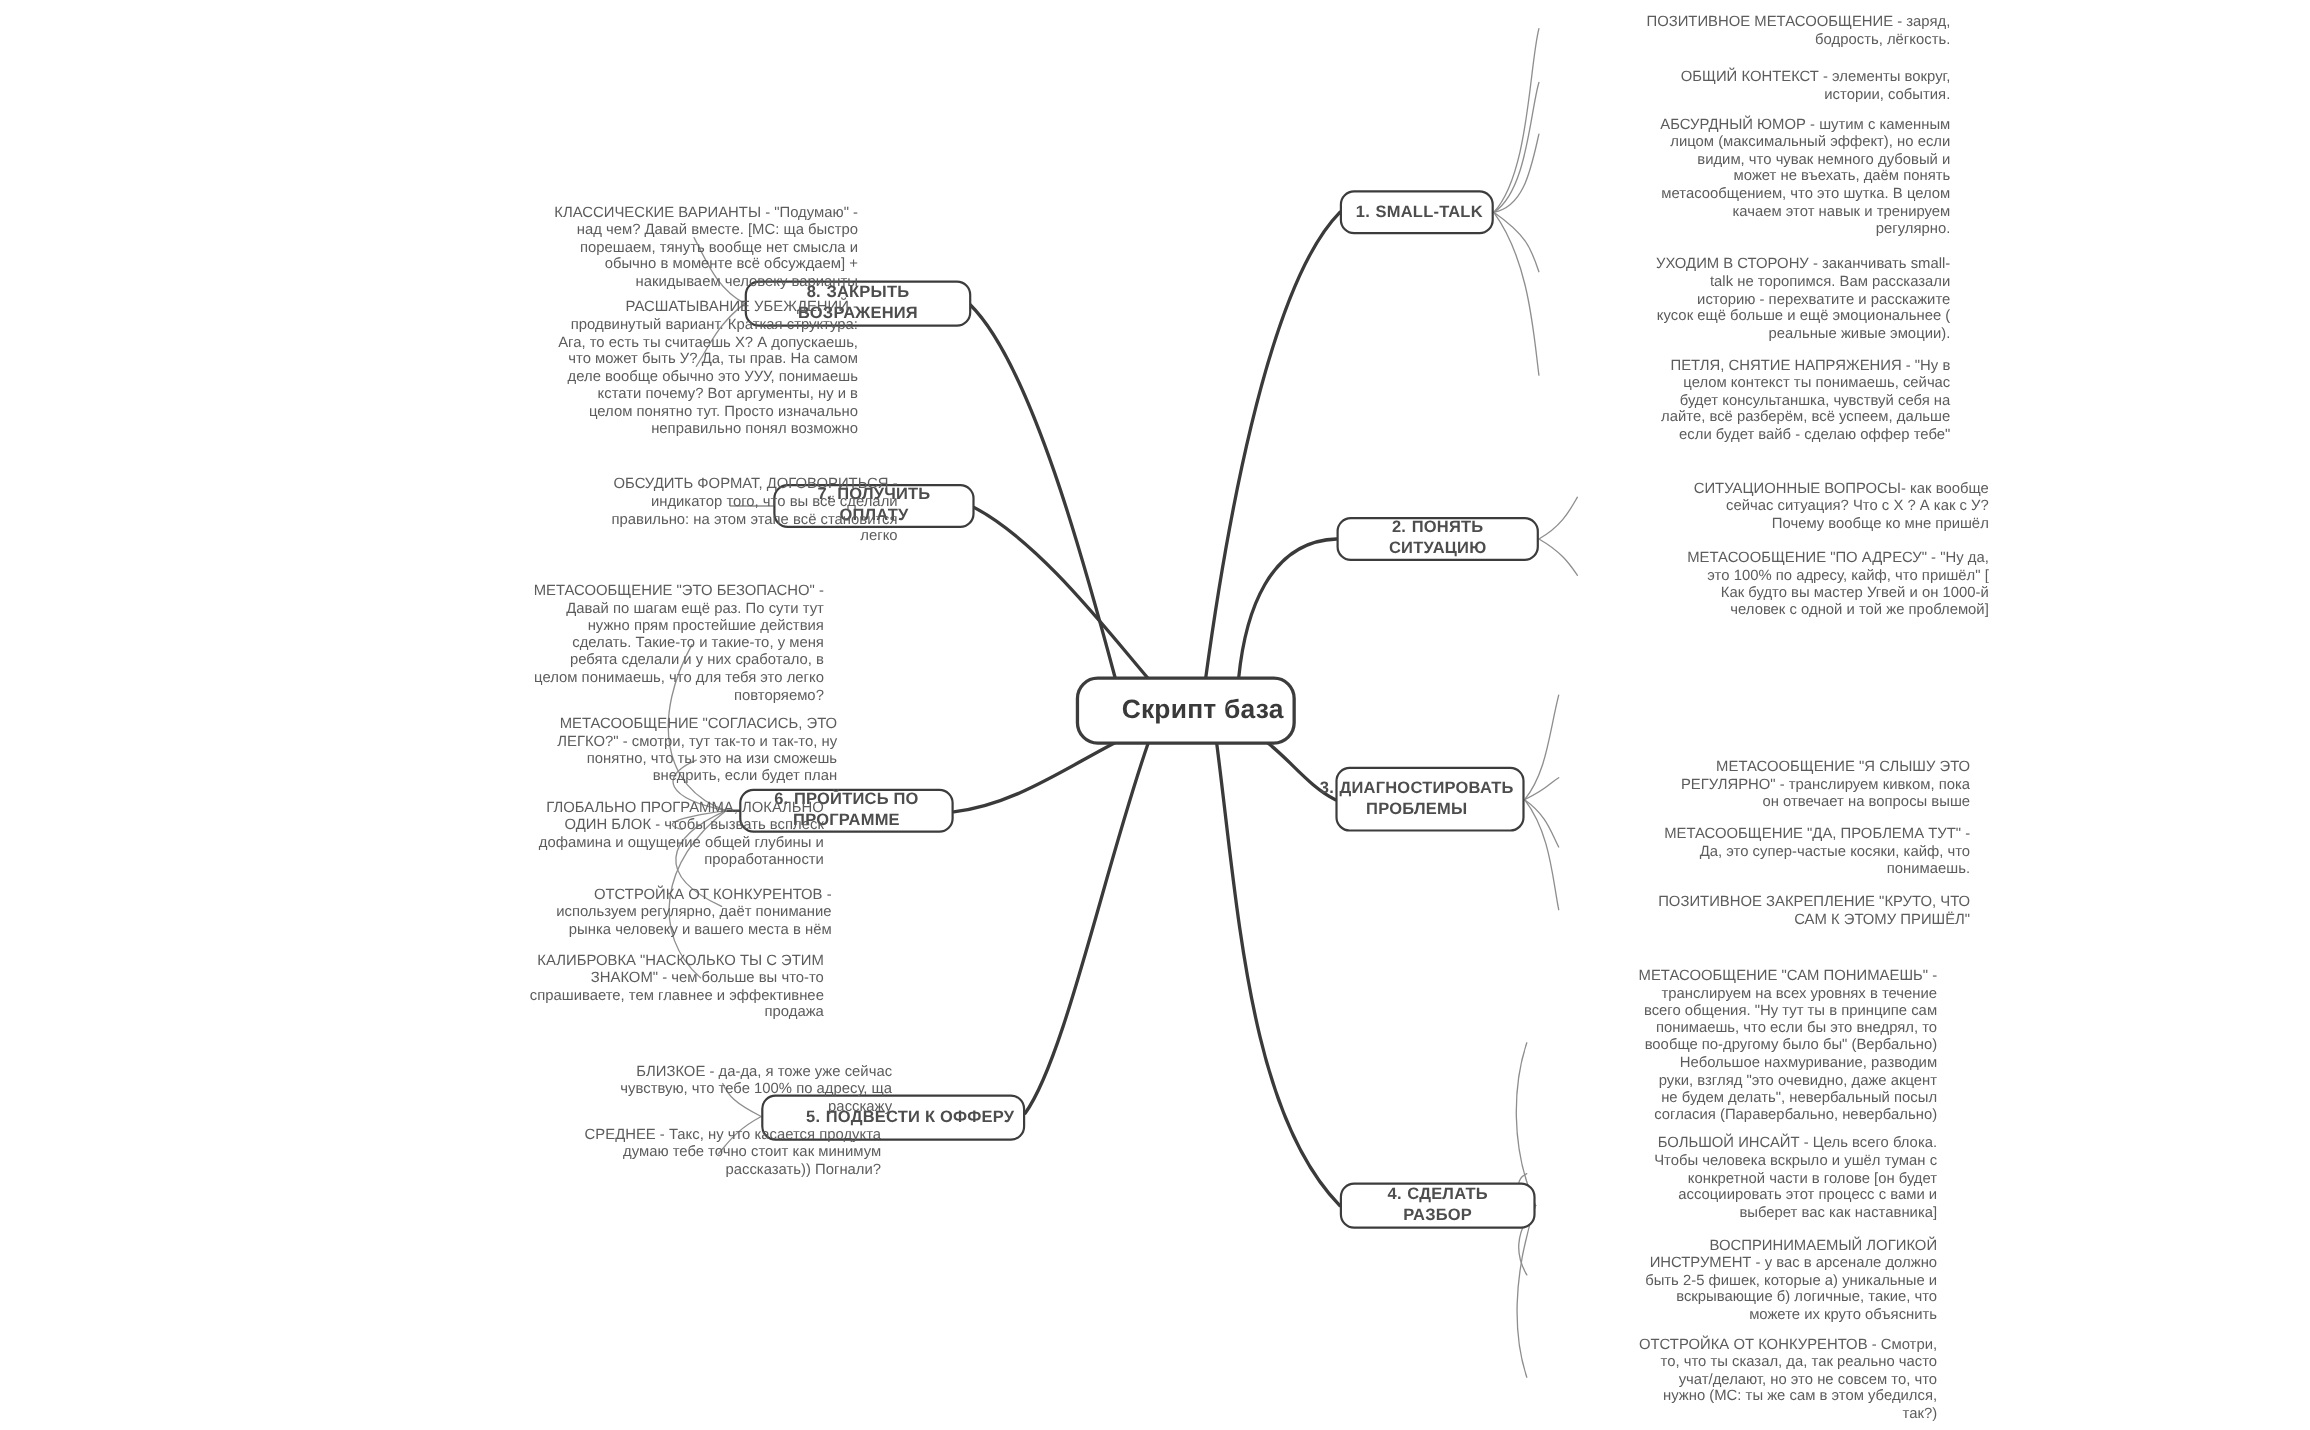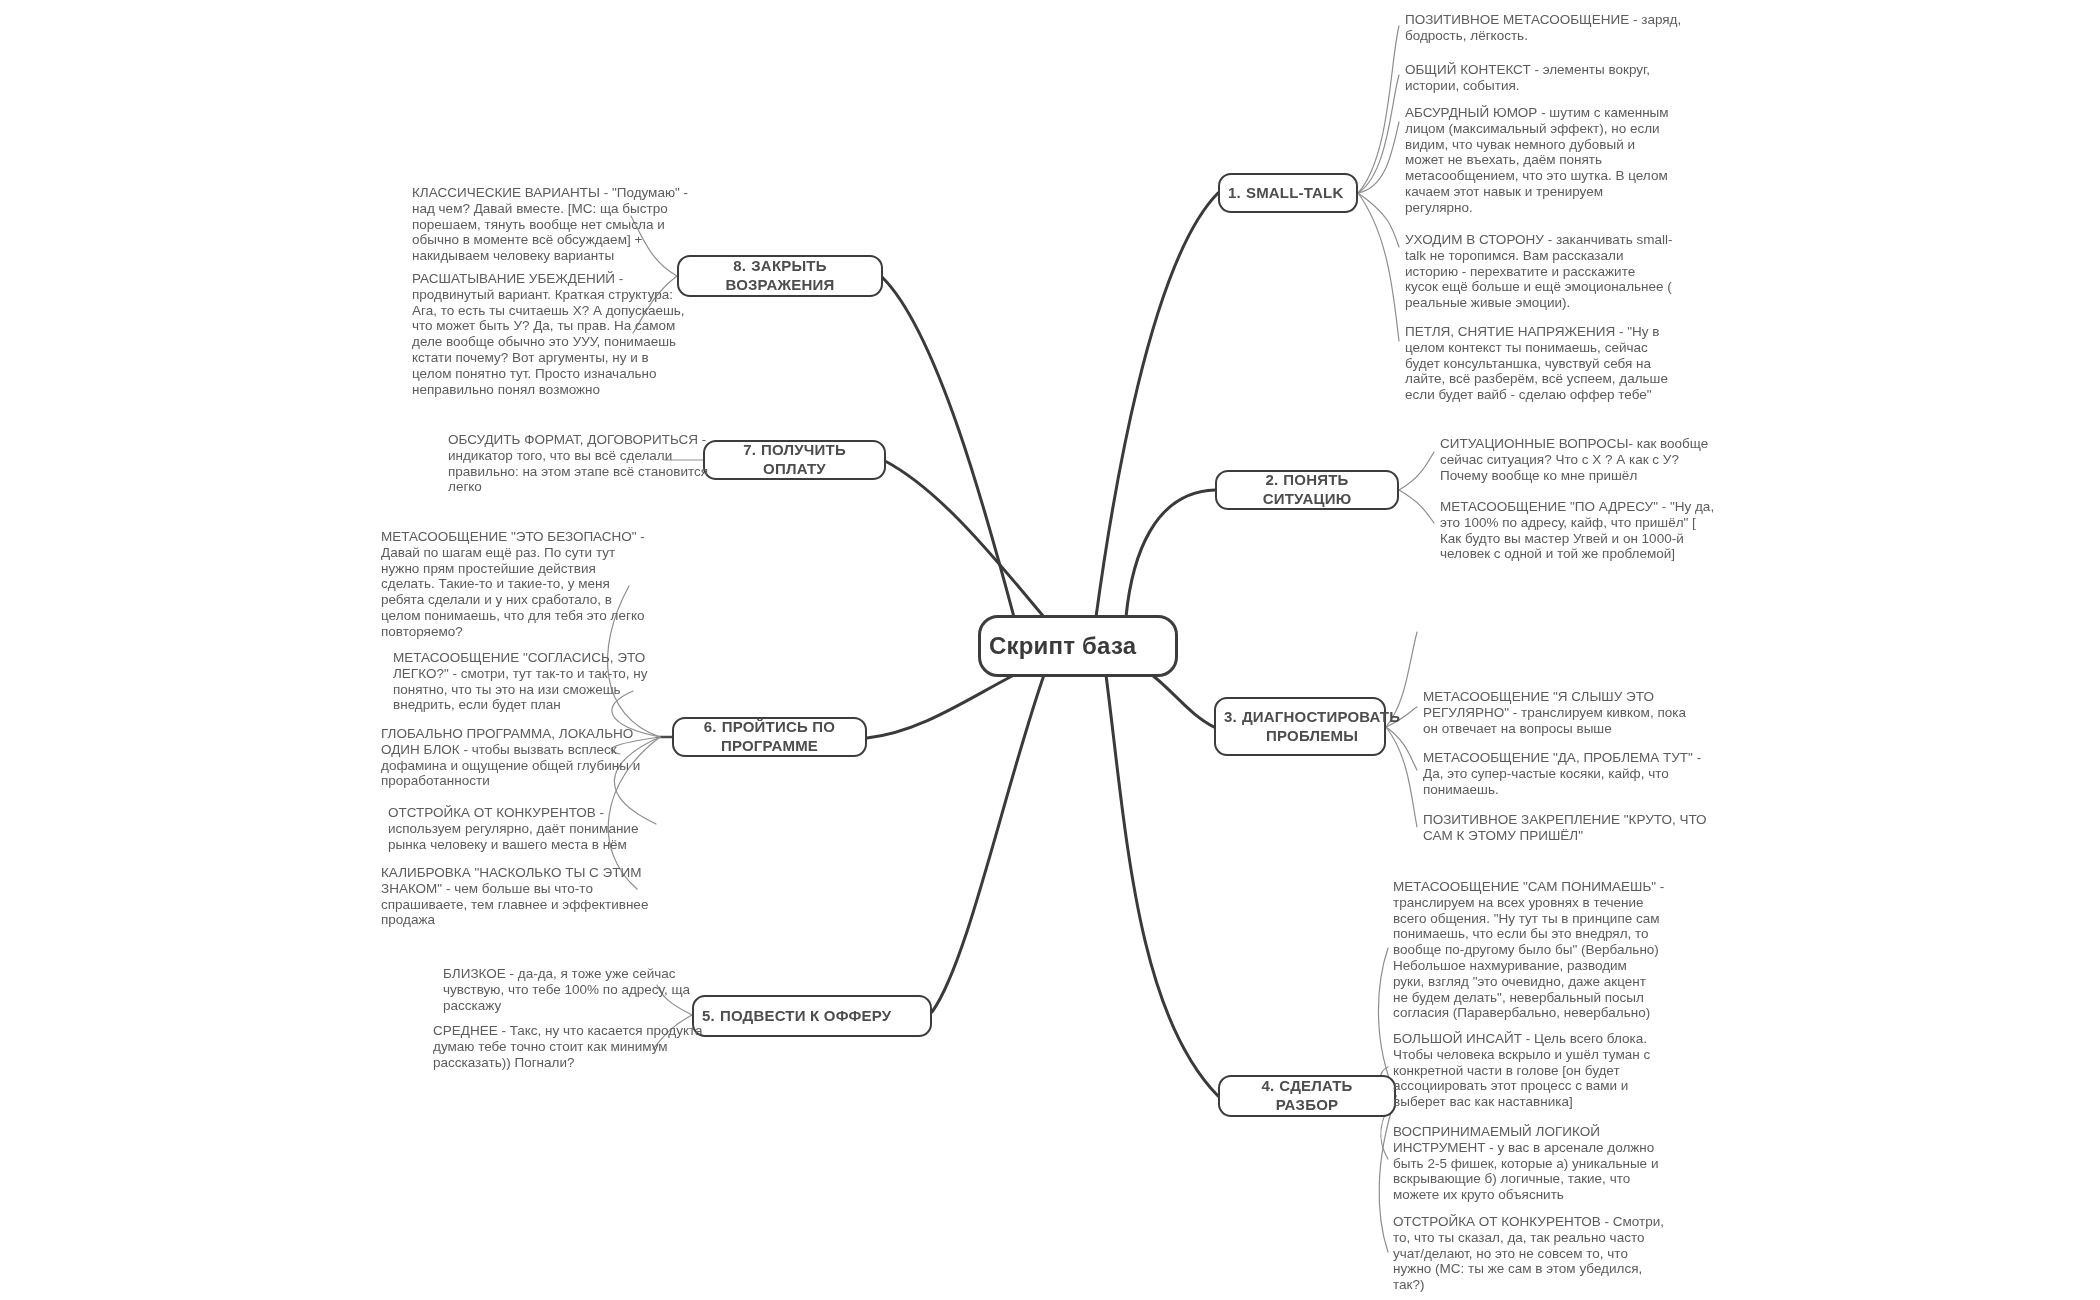--- a/index.html
+++ b/index.html
@@ -7,33 +7,33 @@
     position:relative;width:2100px;height:1300px;overflow:hidden;
     font-family:"Liberation Sans","DejaVu Sans",sans-serif;background:#ffffff;
   }
   #wires{position:absolute;left:0;top:0;width:2100px;height:1300px;}
   .branch{stroke:#3a3a3a;stroke-width:3;fill:none;stroke-linecap:round;}
   .wire{stroke:#8e8e8e;stroke-width:1.2;fill:none;stroke-linecap:round;}
   .stub{stroke:#4a4a4a;stroke-width:2.4;fill:none;stroke-linecap:round;}
   .topic{
     position:absolute;box-sizing:border-box;background:#ffffff;
     border:2.5px solid #3c3c3c;border-radius:13px;
-    display:flex;align-items:center;justify-content:flex-start;text-align:center;
+    display:flex;align-items:center;justify-content:flex-end;text-align:center;
     color:#4d4d4d;font-size:15px;font-weight:600;letter-spacing:.2px;
     line-height:1.25;padding:2px 8px;
   }
   .topic .num{font-weight:800;margin-right:5px;}
   .topic.center{
     border-radius:20px;border-width:3px;
     font-size:24px;font-weight:700;color:#3a3a3a;letter-spacing:.2px;
   }
   .note{
     position:absolute;width:368px;
     color:#5c5c5c;font-size:13.5px;line-height:15.8px;
-    white-space:pre-line;text-align:left;
+    white-space:pre-line;text-align:right;
   }
 </style>
 </head>
 <body>
 
 <div id="canvas">
 
   <svg id="wires" width="2100" height="1300" viewBox="0 0 2100 1300">
 
     <path class="branch" d="M 1096,617 C 1112,500 1150,262 1218,193"></path>

